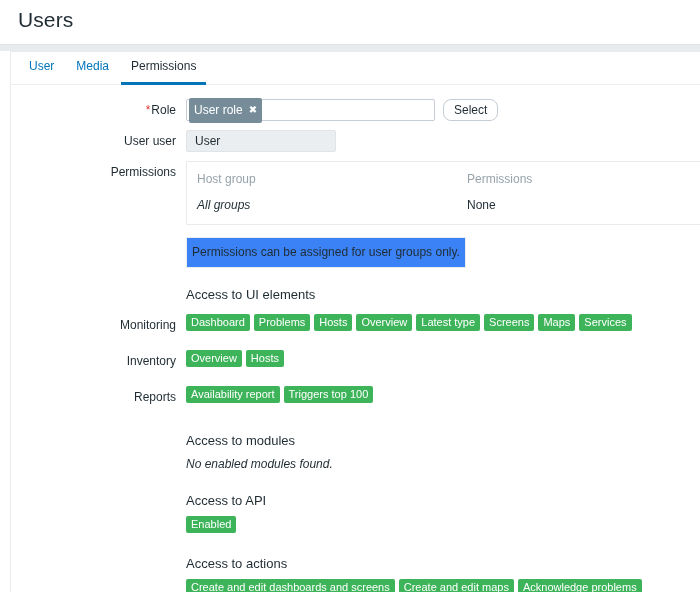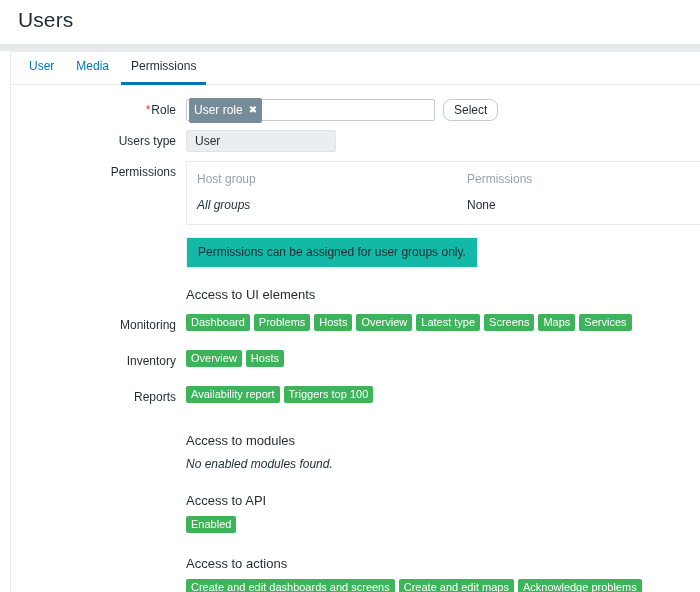--- a/index.html
+++ b/index.html
@@ -165,22 +165,22 @@
     padding:3px 10px;
     color:#1f2c33;
     line-height:16px;
   }
   .perm-c1{width:250px;min-width:250px;}
   .italic{font-style:italic;}
   
   .info-box{
     display:inline-block;
     border:1px solid #ebeef0;
-    background:#14b8a6;
-    padding:7px 11px;
+    background:#3b82f6;
+    padding:7px 5px;
     font-size:12px;
     color:#1f2c33;
     margin-top:12px;
     line-height:15px;
   }
   
   .section-title{
     font-size:13px;
     color:#1f2c33;
     margin:0 0 7px 0;
@@ -238,21 +238,21 @@
           <span class="chip">
             <span>User role</span>
             <span class="chip-x">✖</span>
           </span>
         </div>
         <button class="btn-select">Select</button>
       </div>
     </div>
 
     <div class="row">
-      <div class="row-label">Users type</div>
+      <div class="row-label">User user</div>
       <div class="row-field">
         <div class="field-readonly">User</div>
       </div>
     </div>
 
     <div class="row">
       <div class="row-label">Permissions</div>
       <div class="row-field">
         <div class="perm-table">
           <div class="perm-tr">

